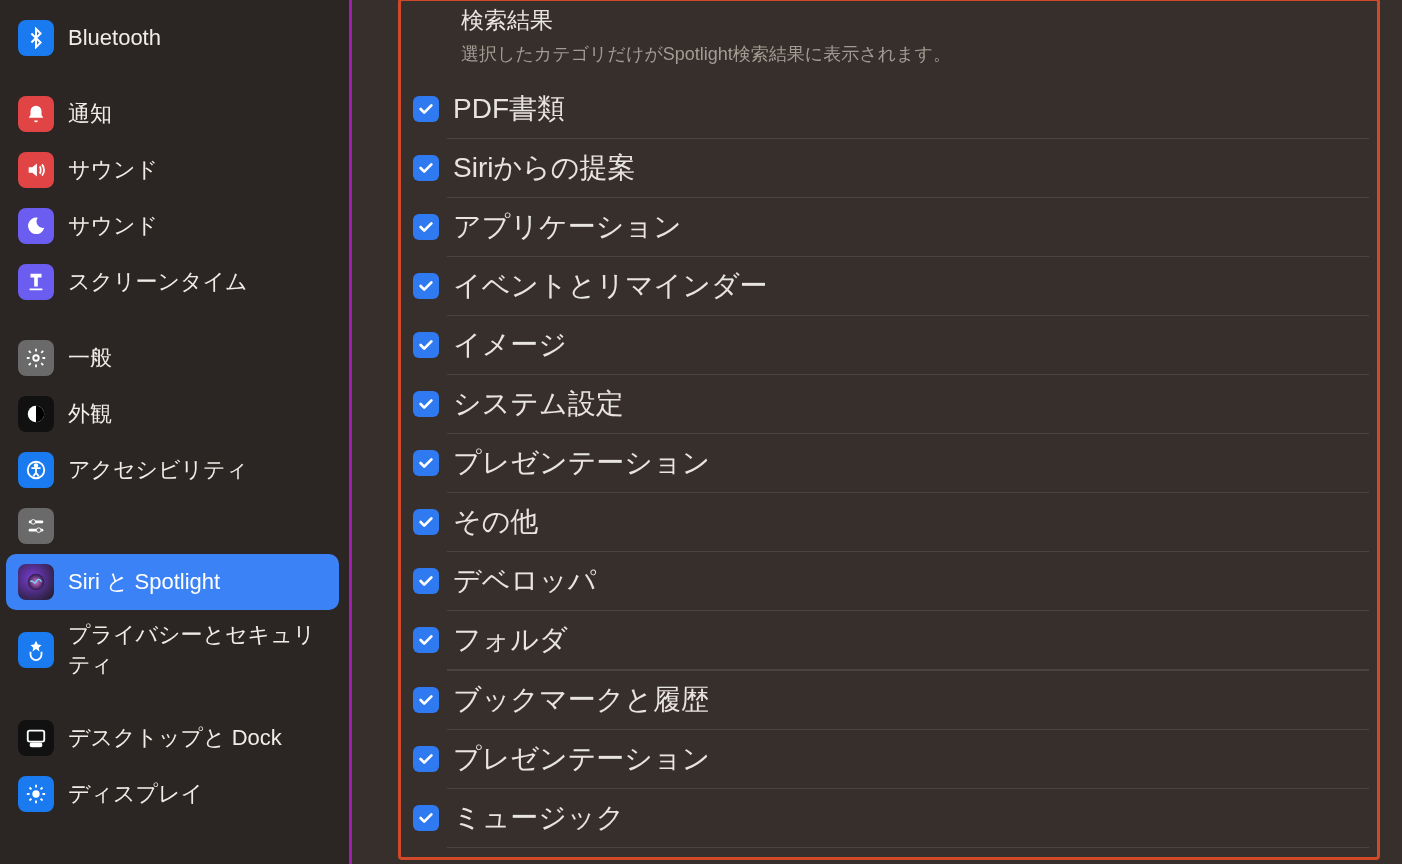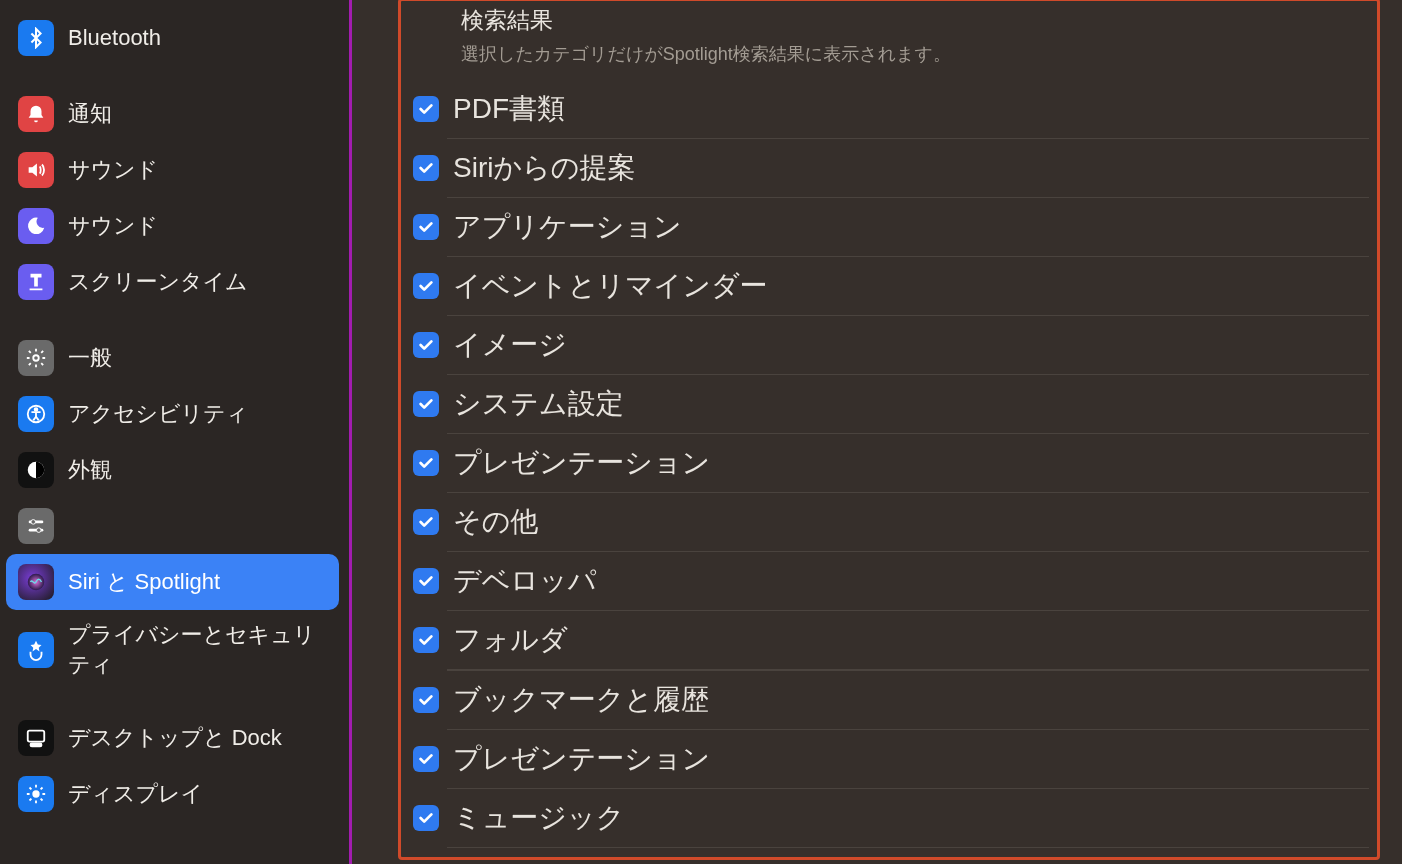--- a/index.html
+++ b/index.html
@@ -155,37 +155,37 @@
       <div class="sidebar-item">
         <div class="sidebar-icon ic-general">
           <svg viewBox="0 0 24 24" fill="none" stroke="#fff" stroke-width="2">
             <circle cx="12" cy="12" r="3"></circle>
             <path d="M12 2v3M12 19v3M4.2 4.2l2.1 2.1M17.7 17.7l2.1 2.1M2 12h3M19 12h3M4.2 19.8l2.1-2.1M17.7 6.3l2.1-2.1"></path>
           </svg>
         </div>
         <span>一般</span>
       </div>
       <div class="sidebar-item">
+        <div class="sidebar-icon ic-appearance">
+          <svg viewBox="0 0 24 24">
+            <circle cx="12" cy="12" r="9" fill="#fff"></circle>
+            <path d="M12 3a9 9 0 010 18z" fill="#000"></path>
+          </svg>
+        </div>
+        <span>外観</span>
+      </div>
+      <div class="sidebar-item">
         <div class="sidebar-icon ic-access">
           <svg viewBox="0 0 24 24" fill="none" stroke="#fff" stroke-width="2">
             <circle cx="12" cy="12" r="9"></circle>
             <circle cx="12" cy="7" r="1.5" fill="#fff"></circle>
             <path d="M7 10h10M12 10v5m0 0l-3 4m3-4l3 4"></path>
           </svg>
         </div>
         <span>アクセシビリティ</span>
-      </div>
-      <div class="sidebar-item">
-        <div class="sidebar-icon ic-appearance">
-          <svg viewBox="0 0 24 24">
-            <circle cx="12" cy="12" r="9" fill="#fff"></circle>
-            <path d="M12 3a9 9 0 010 18z" fill="#000"></path>
-          </svg>
-        </div>
-        <span>外観</span>
       </div>
       <div class="sidebar-item">
         <div class="sidebar-icon ic-control">
           <svg viewBox="0 0 24 24" fill="#fff">
             <rect x="4" y="6" width="16" height="3" rx="1.5"></rect>
             <rect x="4" y="15" width="16" height="3" rx="1.5"></rect>
             <circle cx="9" cy="7.5" r="2.5" fill="#6a6a6a" stroke="#fff"></circle>
             <circle cx="15" cy="16.5" r="2.5" fill="#6a6a6a" stroke="#fff"></circle>
           </svg>
         </div>

